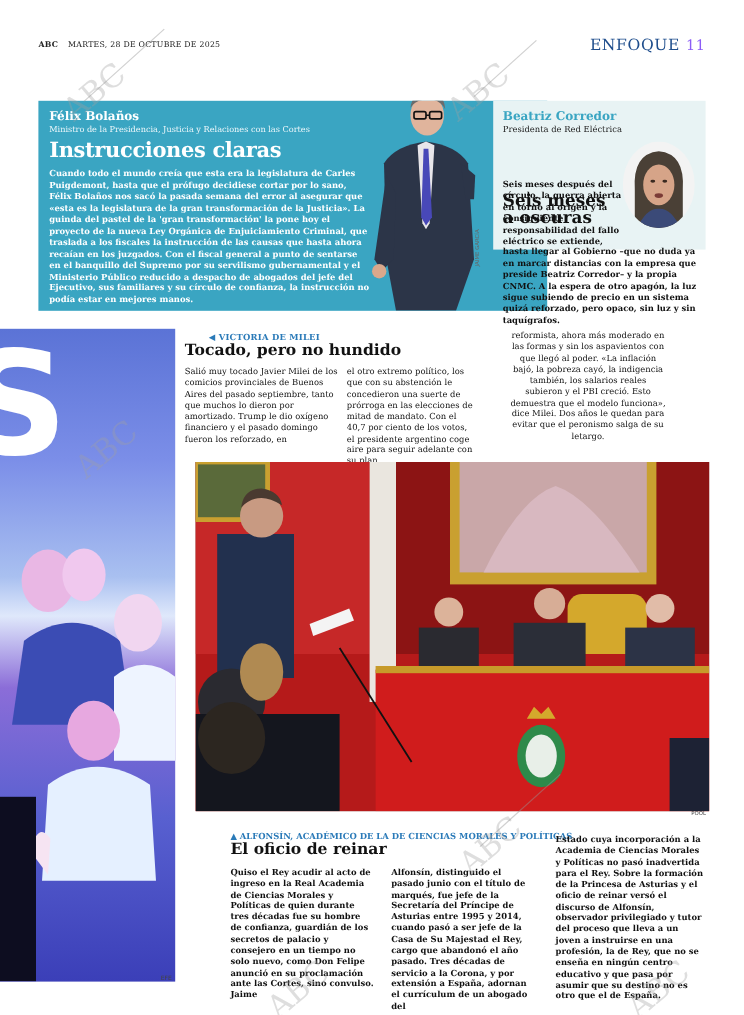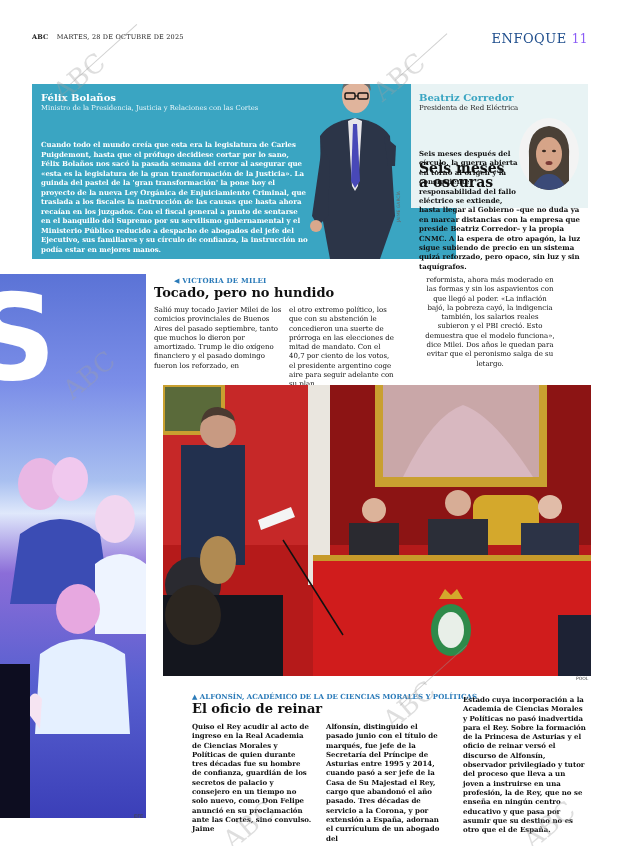--- a/index.html
+++ b/index.html
@@ -64,20 +64,21 @@
   <span class="abc">ABC</span>
   <span>MARTES, 28 DE OCTUBRE DE 2025</span>
 </div>
 <div class="header-right">
   <span>ENFOQUE</span><span class="pg">11</span>
 </div>
 
 <div class="bolanos">
   <div class="name">Félix Bolaños</div>
   <div class="role">Ministro de la Presidencia, Justicia y Relaciones con las Cortes</div>
+  <div class="headline">Instrucciones claras</div>
   <div class="body">Cuando todo el mundo creía que esta era la legislatura de Carles Puigdemont, hasta que el prófugo decidiese cortar por lo sano, Félix Bolaños nos sacó la pasada semana del error al asegurar que «esta es la legislatura de la gran transformación de la Justicia». La guinda del pastel de la 'gran transformación' la pone hoy el proyecto de la nueva Ley Orgánica de Enjuiciamiento Criminal, que traslada a los fiscales la instrucción de las causas que hasta ahora recaían en los juzgados. Con el fiscal general a punto de sentarse en el banquillo del Supremo por su servilismo gubernamental y el Ministerio Público reducido a despacho de abogados del jefe del Ejecutivo, sus familiares y su círculo de confianza, la instrucción no podía estar en mejores manos.</div>
   <svg class="photo" viewBox="0 0 110 193">
 
     <path d="M20 70 Q30 55 55 52 Q80 55 90 70 L95 150 L80 193 L30 193 L22 150 Z" fill="#2c3548"></path>
     <path d="M48 55 L55 52 L62 55 L58 120 L55 125 L52 120 Z" fill="#e8e6ea"></path>
     <path d="M53 58 L57 58 L60 115 L55 122 L51 115 Z" fill="#4848b8"></path>
     <path d="M22 80 L12 150 L18 160 L28 150 L30 95 Z" fill="#2c3548"></path>
     <circle cx="16" cy="160" r="6" fill="#d9a88c"></circle>
     <path d="M84 70 L96 80 L95 100 L88 100 Z" fill="#2c3548"></path>
     <ellipse cx="56" cy="30" rx="14" ry="17" fill="#e0b49c"></ellipse>

